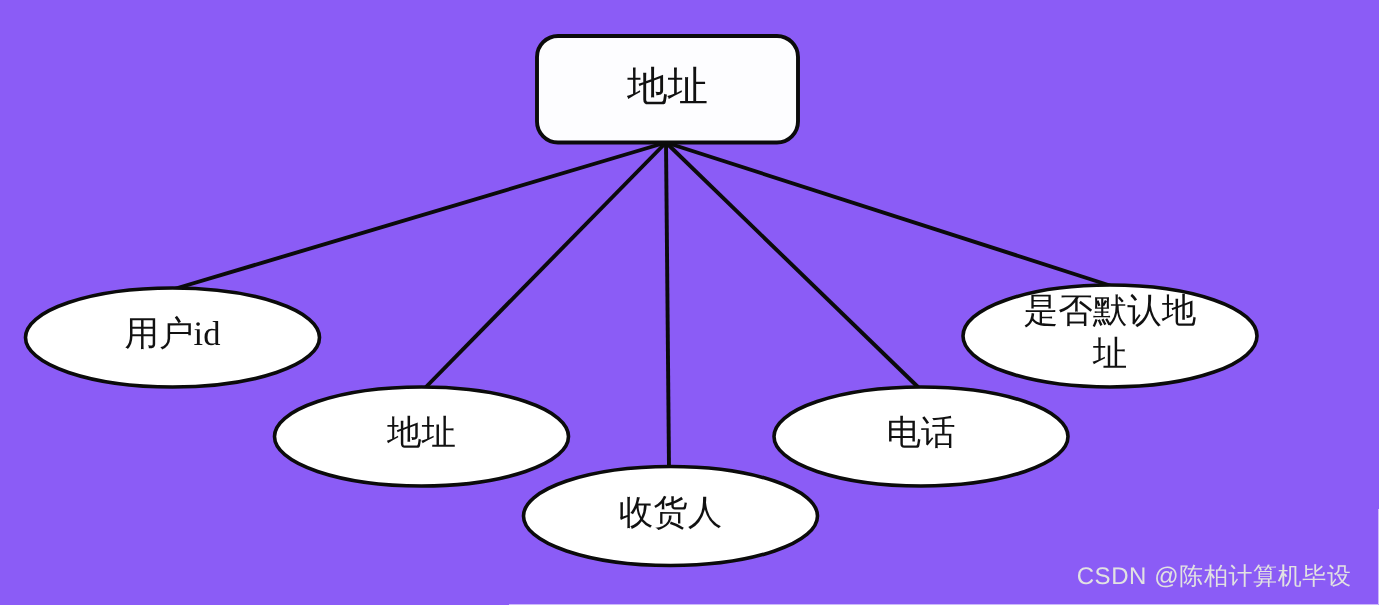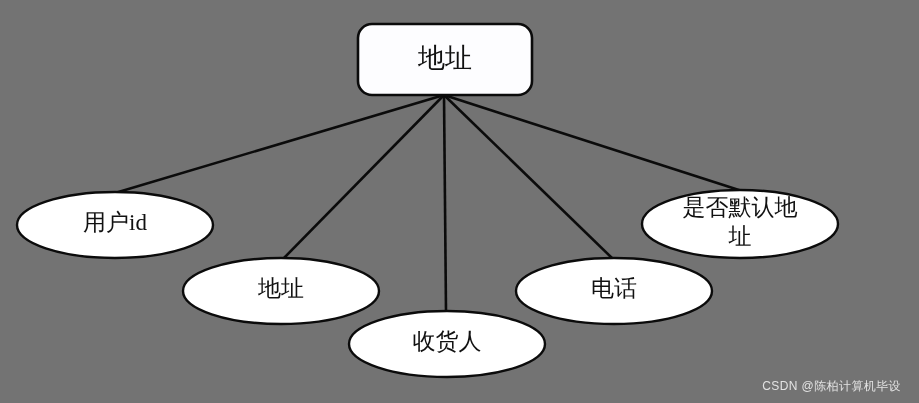--- a/index.html
+++ b/index.html
@@ -7,21 +7,21 @@
     padding: 0;
     background: #ffffff;
   }
   body {
     font-family: "Liberation Serif", "DejaVu Serif", serif;
   }
   #canvas {
     position: relative;
     width: 919px;
     height: 403px;
-    background: #737373;
+    background: #8b5cf6;
     overflow: hidden;
   }
   #er-svg {
     position: absolute;
     left: 0;
     top: 0;
     width: 919px;
     height: 403px;
   }
   .edge {
@@ -51,21 +51,21 @@
   }
   .attr-label {
     font-size: 23px;
   }
   .watermark {
     position: absolute;
     right: 18px;
     bottom: 8px;
     color: #e2e2e2;
     font-family: "Liberation Sans", "DejaVu Sans", sans-serif;
-    font-size: 12px;
+    font-size: 16px;
     letter-spacing: 0.4px;
     white-space: nowrap;
     user-select: none;
   }
 </style>
 </head>
 <body>
 
 <div id="canvas">
 

